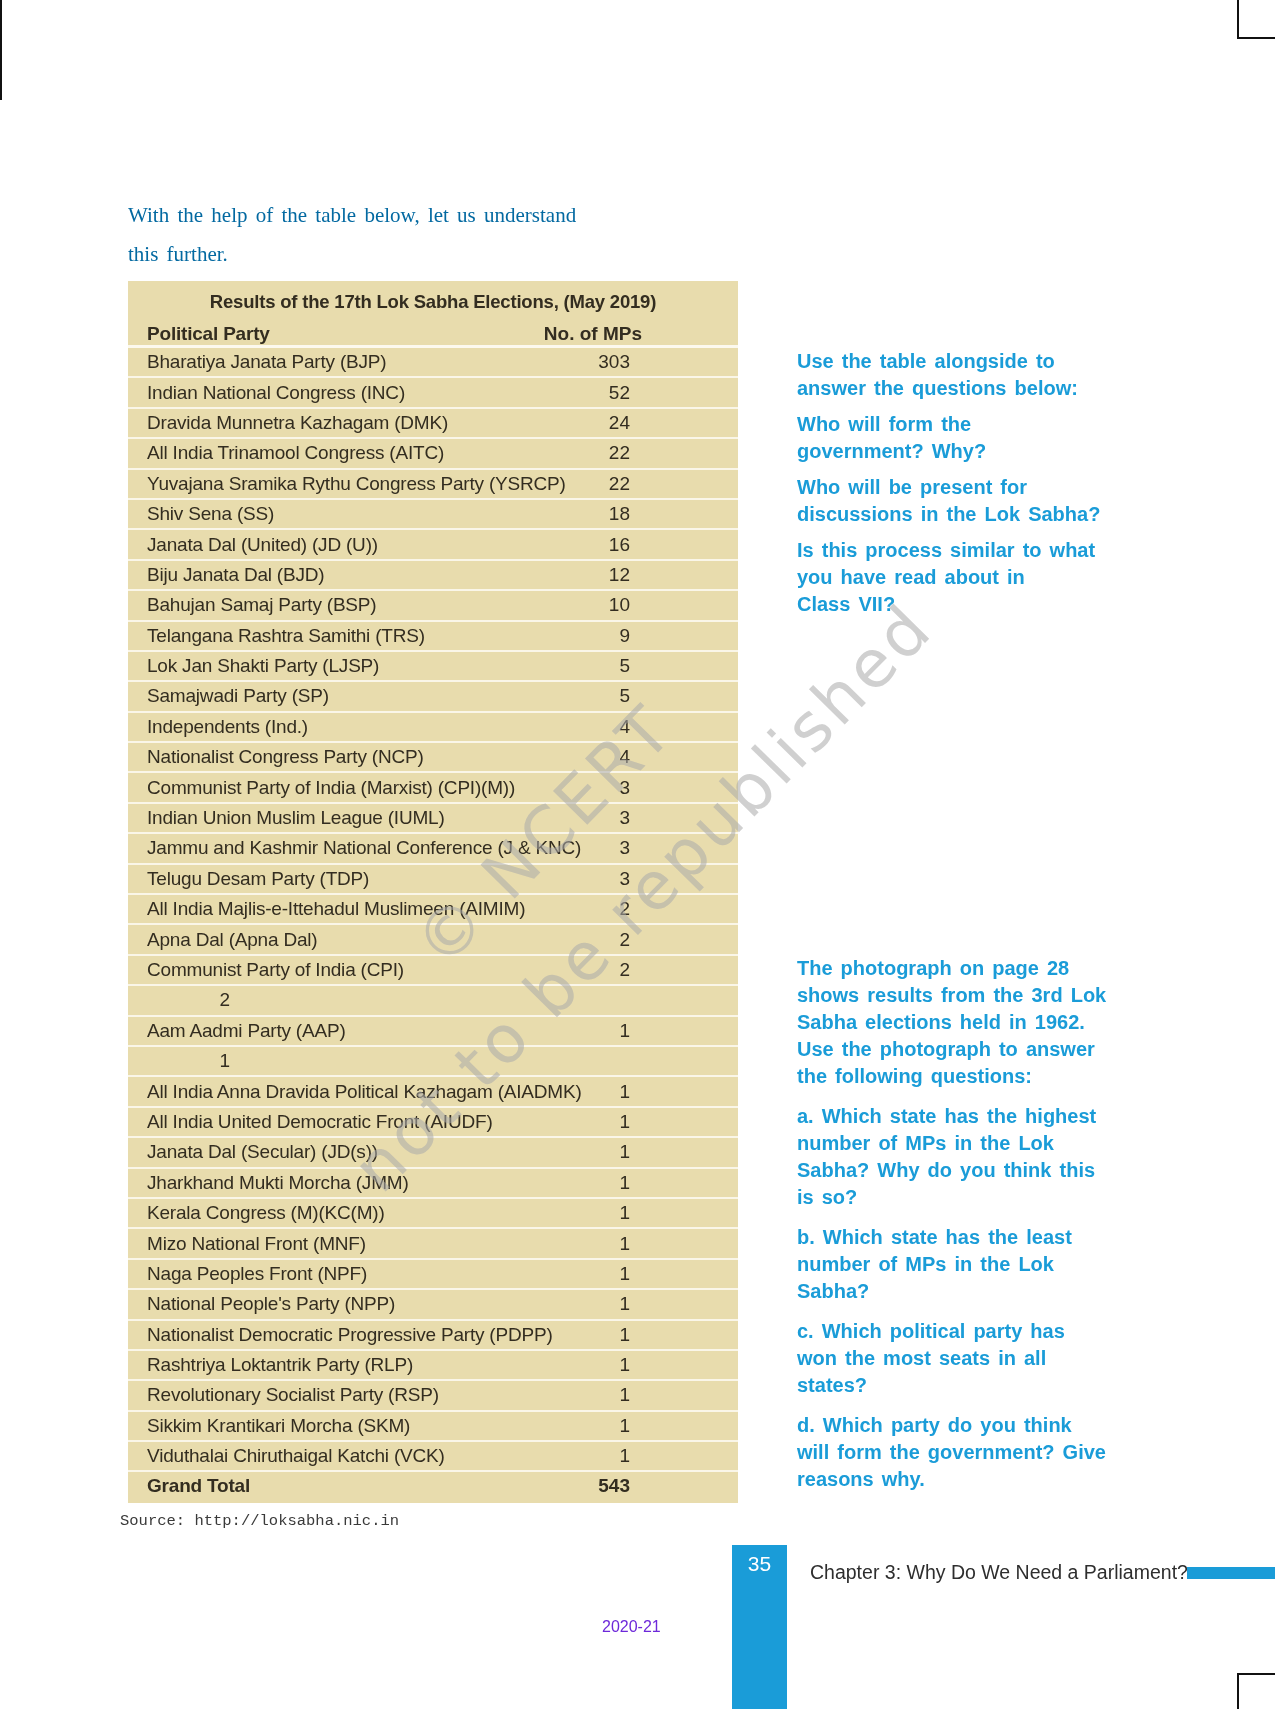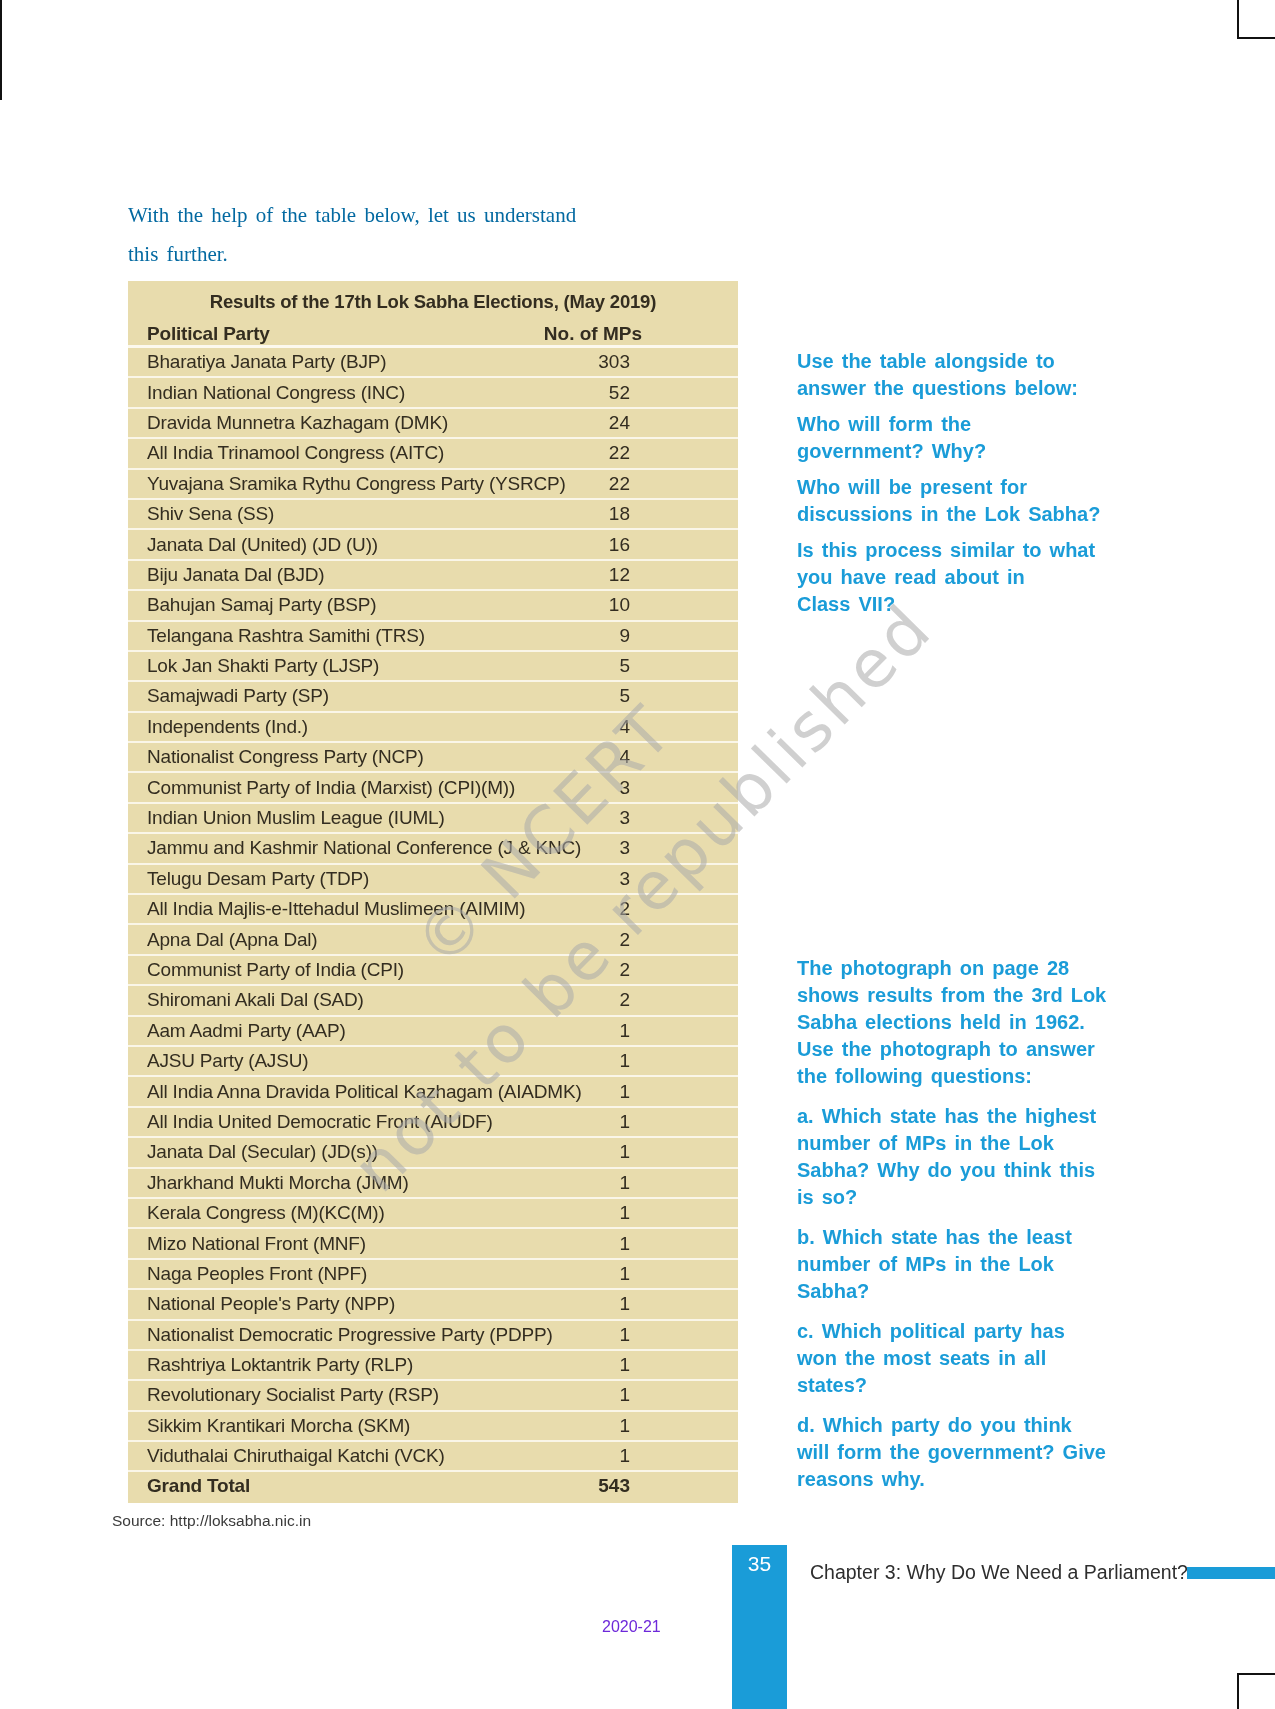--- a/index.html
+++ b/index.html
@@ -25,21 +25,21 @@
            font-size:18.5px;letter-spacing:-0.2px;}
   .t-header{display:flex;height:30px;align-items:flex-end;border-bottom:3px solid #fcf9ee;
             font-weight:bold;font-size:19px;}
   .t-row{display:flex;height:30.4px;box-sizing:border-box;align-items:center;
          border-bottom:2px solid #faf6e8;font-size:19px;}
   .t-party{flex:1;padding-left:19px;white-space:nowrap;letter-spacing:-0.2px;}
   .t-val{width:210px;text-align:right;padding-right:108px;box-sizing:border-box;}
   .t-header .t-val{padding-right:96px;}
   .t-row.total{border-bottom:none;font-weight:bold;height:28px;}
 
-  .source{position:absolute;left:112px;top:1512px;font-size:15.5px;color:#3a3a3a;}
+  .source{position:absolute;left:120px;top:1512px;font-size:15.5px;color:#3a3a3a;font-family:Liberation Mono, monospace;}
 
   
   .aside{position:absolute;left:797px;width:312px;color:#1a9cd8;font-weight:bold;
          font-size:20px;line-height:27px;}
   .aside1{top:348px;}
   .aside2{top:955px;}
   .q-para{white-space:pre-line;word-spacing:2.5px;margin-bottom:9px;}
   .aside2 .q-para{margin-bottom:13px;}
 
   
@@ -154,29 +154,27 @@
         </div>
         <div class="t-row">
           <div class="t-party">Apna Dal (Apna Dal)</div>
           <div class="t-val">2</div>
         </div>
         <div class="t-row">
           <div class="t-party">Communist Party of India (CPI)</div>
           <div class="t-val">2</div>
         </div>
         <div class="t-row">
-          <div class="t-party">Shiromani Akali Dal (SAD)</div>
           <div class="t-val">2</div>
         </div>
         <div class="t-row">
           <div class="t-party">Aam Aadmi Party (AAP)</div>
           <div class="t-val">1</div>
         </div>
         <div class="t-row">
-          <div class="t-party">AJSU Party (AJSU)</div>
           <div class="t-val">1</div>
         </div>
         <div class="t-row">
           <div class="t-party">All India Anna Dravida Political Kazhagam (AIADMK)</div>
           <div class="t-val">1</div>
         </div>
         <div class="t-row">
           <div class="t-party">All India United Democratic Front (AIUDF)</div>
           <div class="t-val">1</div>
         </div>

